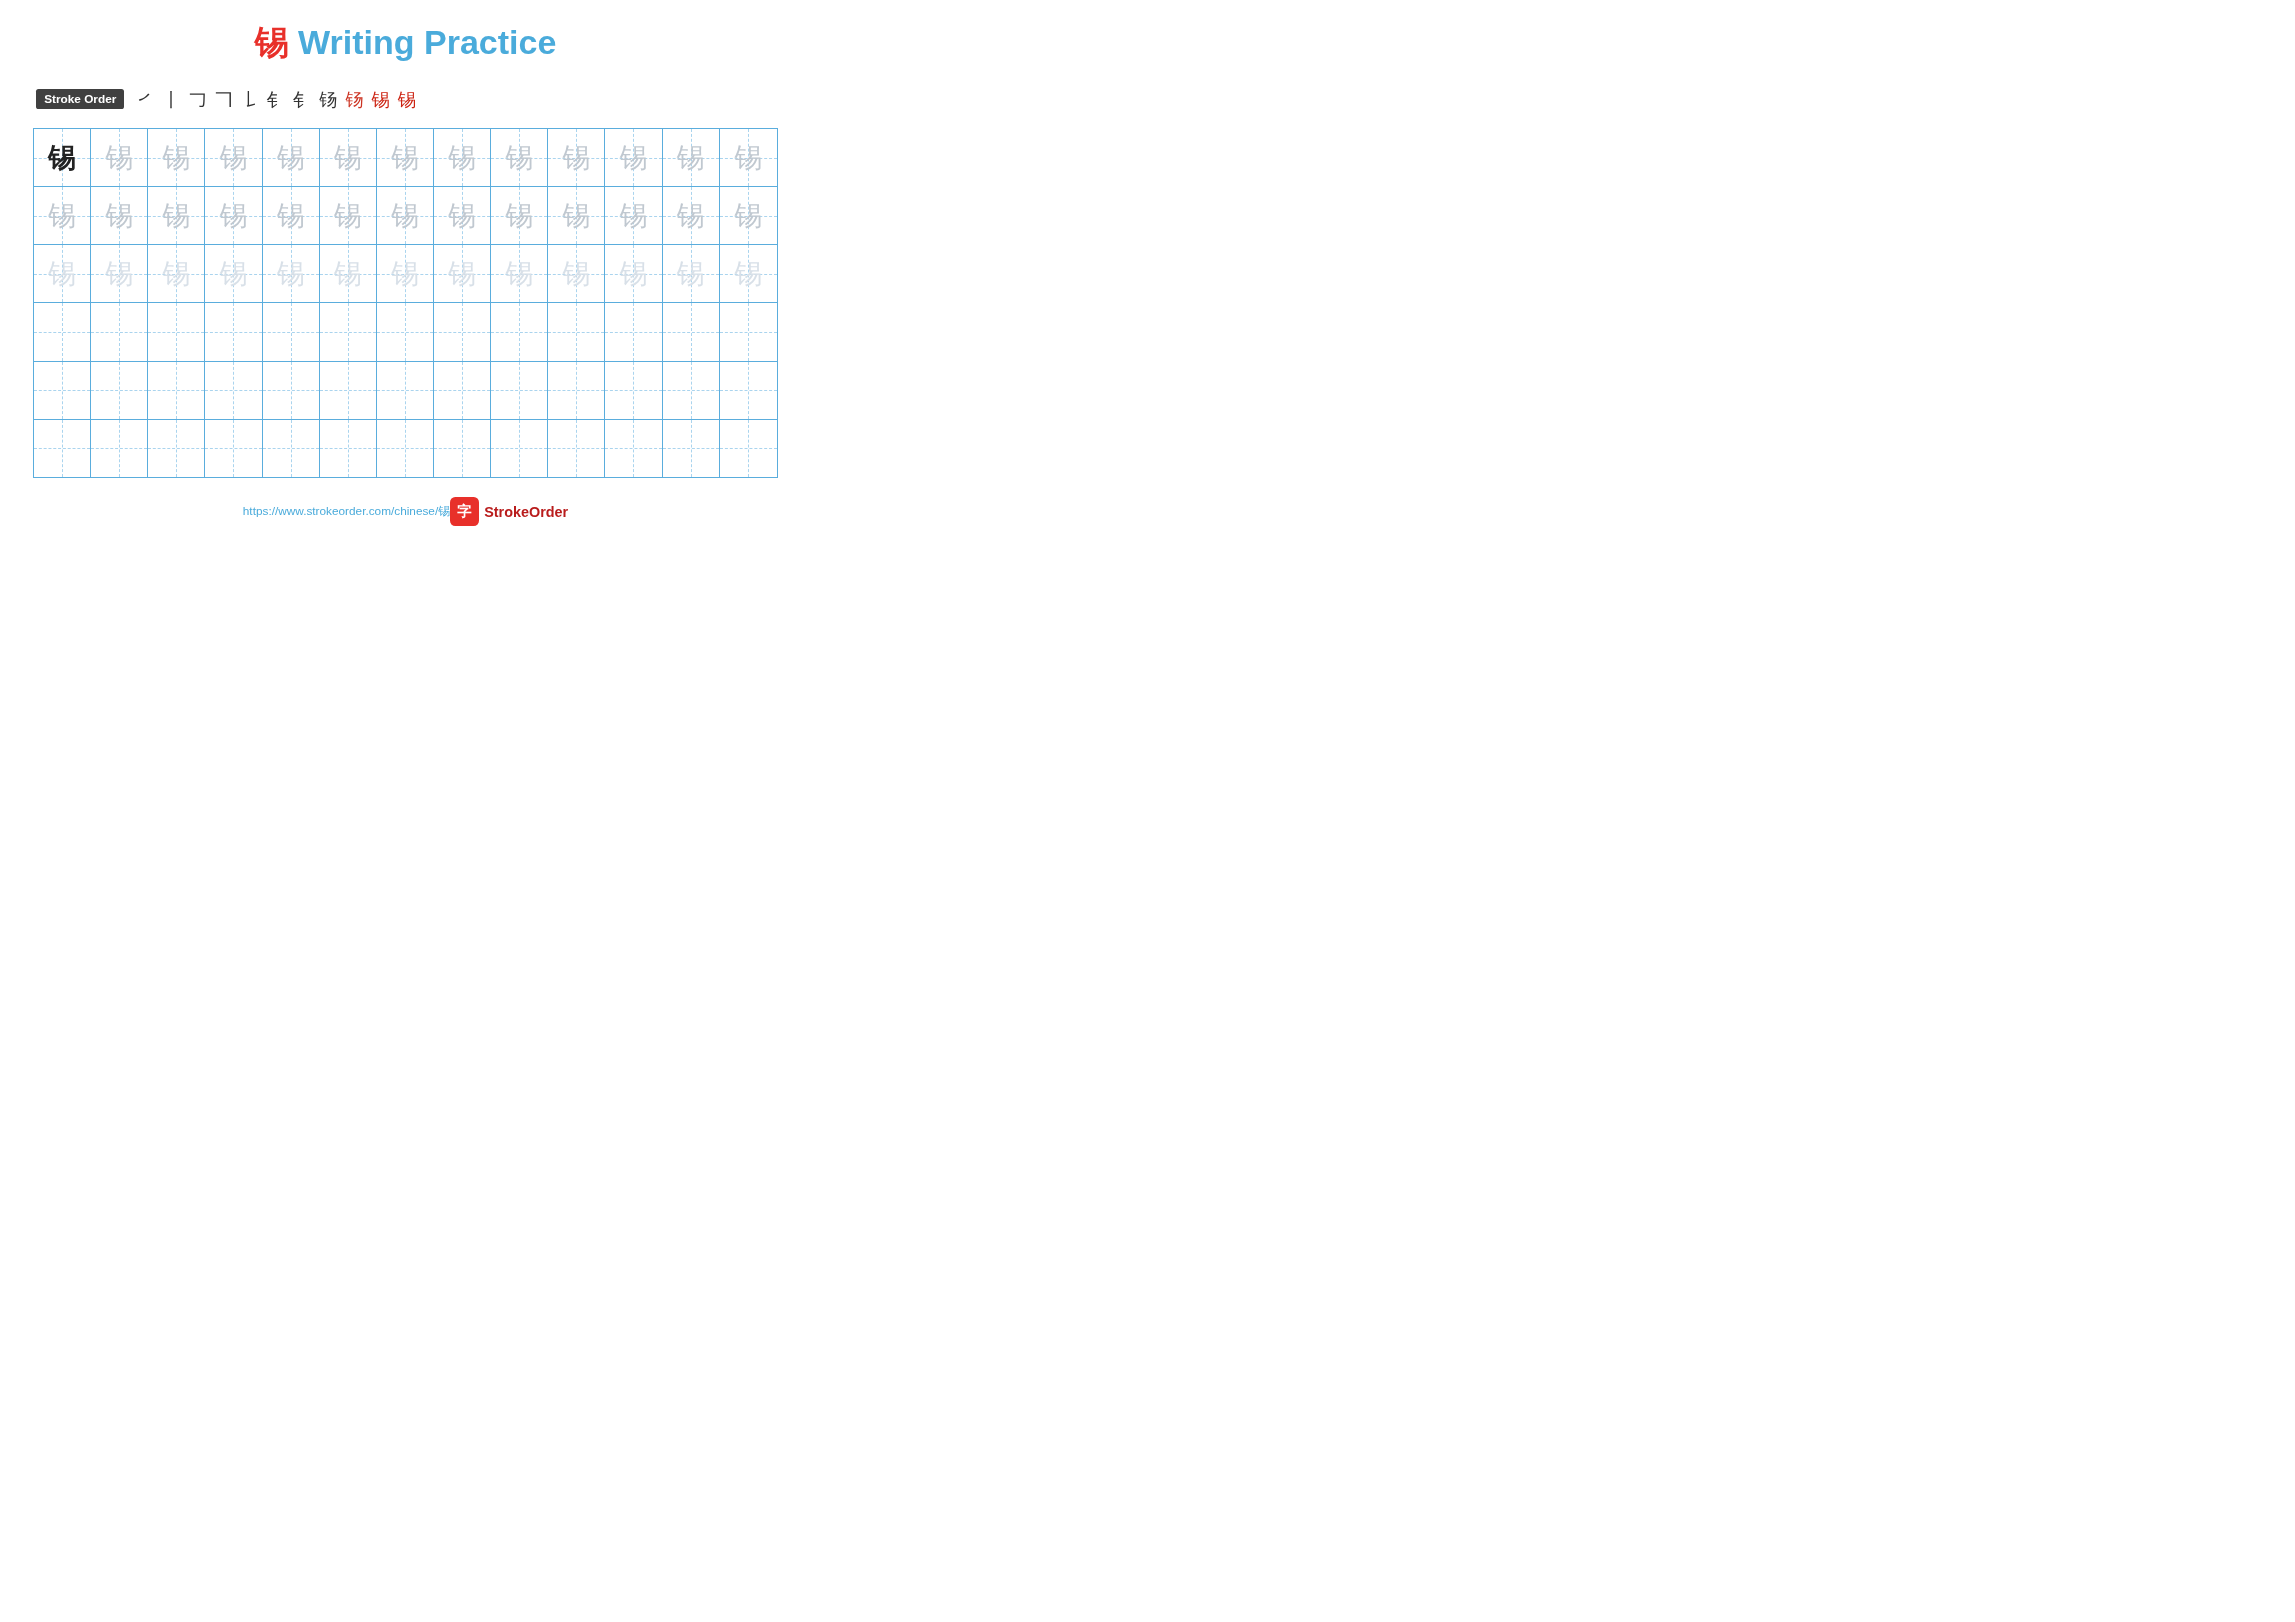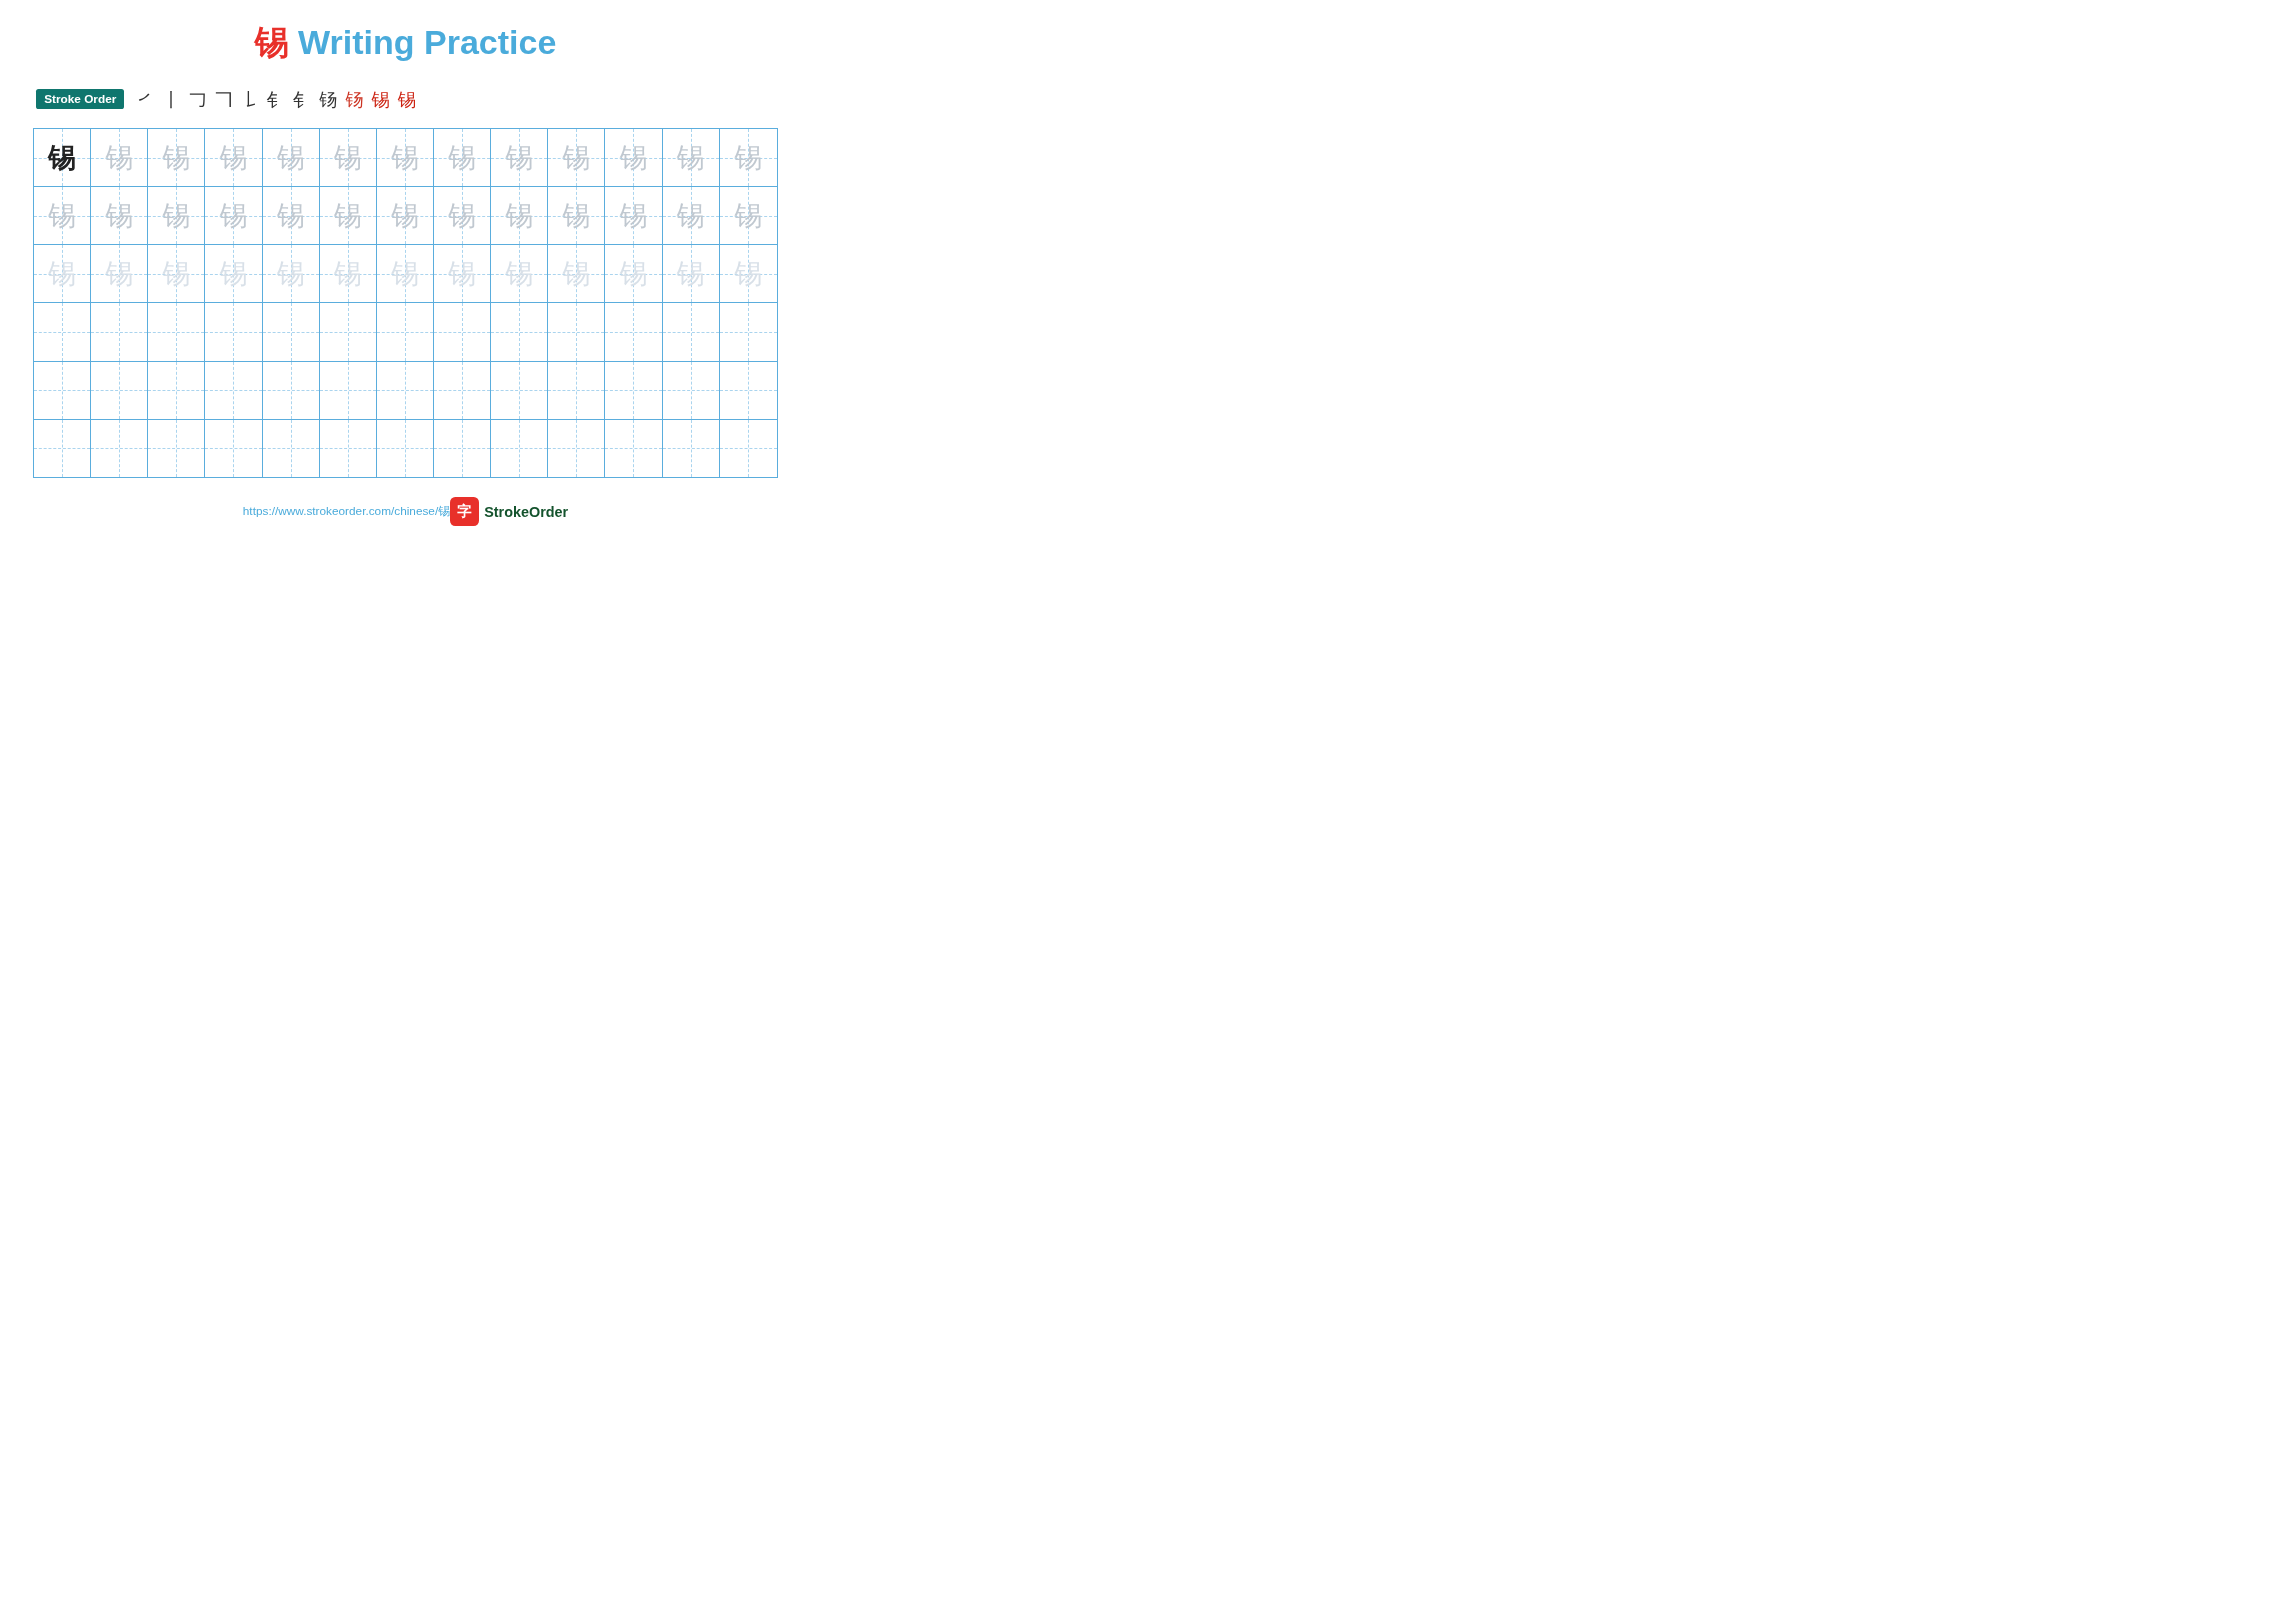--- a/index.html
+++ b/index.html
@@ -32,21 +32,21 @@
     
     .stroke-order-row {
       display: flex;
       align-items: center;
       gap: 11.8px;
       margin-bottom: 16.4px;
       padding-left: 3.3px;
     }
 
     .stroke-order-badge {
-      background: #0f766e;
+      background: #404040;
       color: white;
       font-size: 11.8px;
       font-weight: bold;
       padding: 3.3px 7.9px;
       border-radius: 2.6px;
       white-space: nowrap;
     }
 
     .stroke-chars {
       display: flex;
@@ -168,21 +168,21 @@
       justify-content: center;
       color: white;
       font-size: 14.4px;
       font-weight: bold;
       font-family: serif;
     }
 
     .footer-logo-text {
       font-size: 14.4px;
       font-weight: bold;
-      color: #14532d;
+      color: #b91c1c;
     }
   </style>
 </head>
 <body>
 
 <div class="title-section">
   <span class="title-text">
     <span class="title-char">锡</span><span> Writing Practice</span>
   </span>
 </div>

